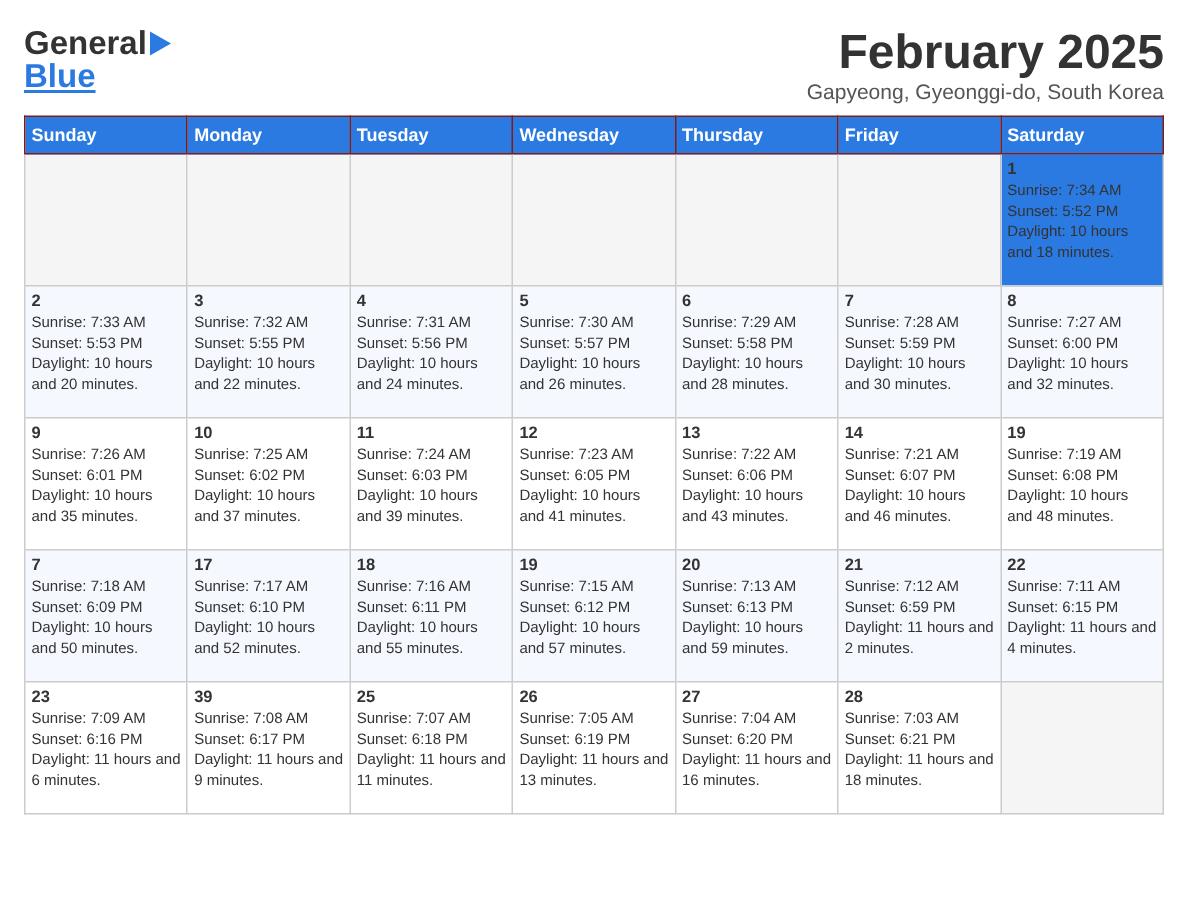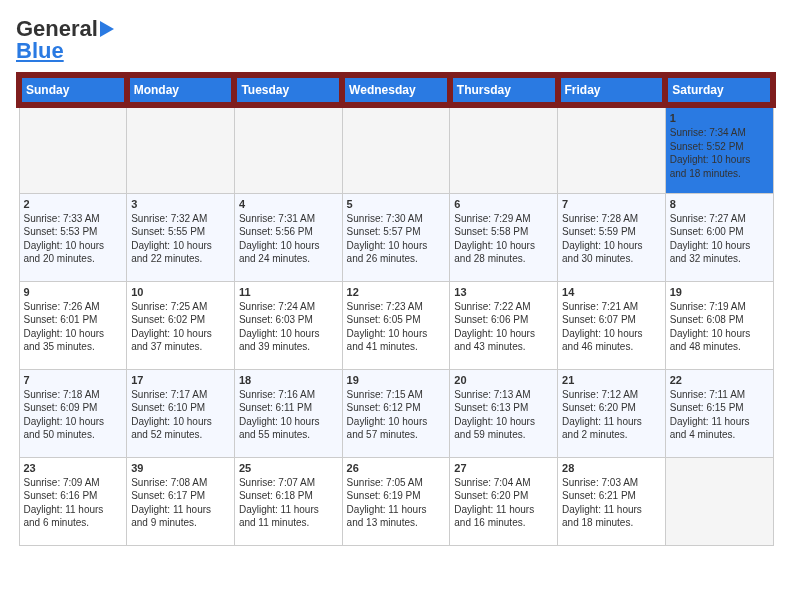--- a/index.html
+++ b/index.html
@@ -50,21 +50,21 @@
       border-collapse: collapse;
       table-layout: fixed;
     }
     th {
       background: #2a7ae2;
       color: #fff;
       font-size: 12px;
       font-weight: bold;
       padding: 5px 4px;
       text-align: left;
-      border: 6px solid #7f1d1d;
+      border: 1px solid #7f1d1d;
     }
     td {
       border: 1px solid #ccc;
       vertical-align: top;
       padding: 4px;
       font-size: 9.5px;
       color: #333;
       height: 88px;
       background: #fff;
     }
@@ -90,20 +90,24 @@
 <body>
 
 <div class="header">
   <div class="logo">
     <div class="logo-line">
       <span style="font-size:22px;font-weight:bold;color:#333;">General</span>
       <span class="logo-arrow"></span>
     </div>
     <span style="font-size:22px;font-weight:bold;color:#2a7ae2;margin-top:-4px;text-decoration:underline;">Blue</span>
   </div>
+  <div class="title-block">
+    <div class="month-title">February 2025</div>
+    <div class="location">Gapyeong, Gyeonggi-do, South Korea</div>
+  </div>
 </div>
 
 <table>
   <thead>
     <tr>
     <th>Sunday</th>
         <th>Monday</th>
         <th>Tuesday</th>
         <th>Wednesday</th>
         <th>Thursday</th>
@@ -241,21 +245,21 @@
         </td>
         <td>
           <div class="day-num">20</div>
           <div class="cell-info">Sunrise: 7:13 AM
 Sunset: 6:13 PM
 Daylight: 10 hours and 59 minutes.</div>
         </td>
         <td>
           <div class="day-num">21</div>
           <div class="cell-info">Sunrise: 7:12 AM
-Sunset: 6:20 PM
+Sunset: 6:59 PM
 Daylight: 11 hours and 2 minutes.</div>
         </td>
         <td>
           <div class="day-num">22</div>
           <div class="cell-info">Sunrise: 7:11 AM
 Sunset: 6:15 PM
 Daylight: 11 hours and 4 minutes.</div>
         </td>
       </tr>
       <tr>

